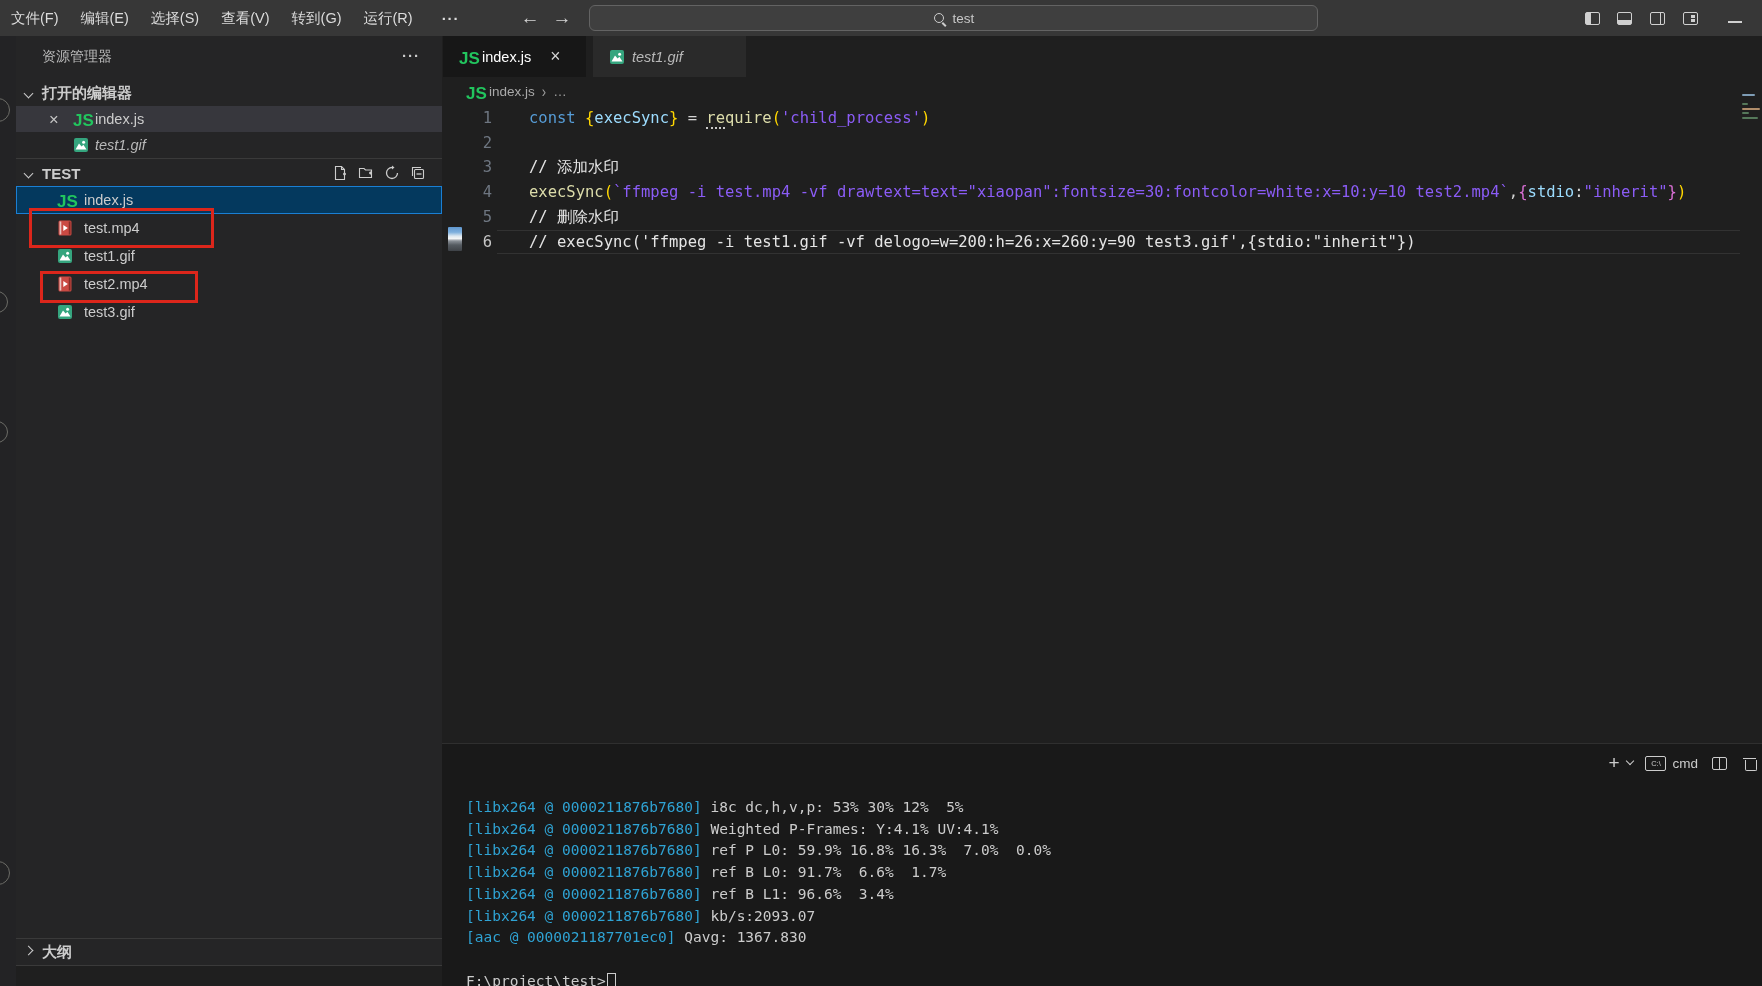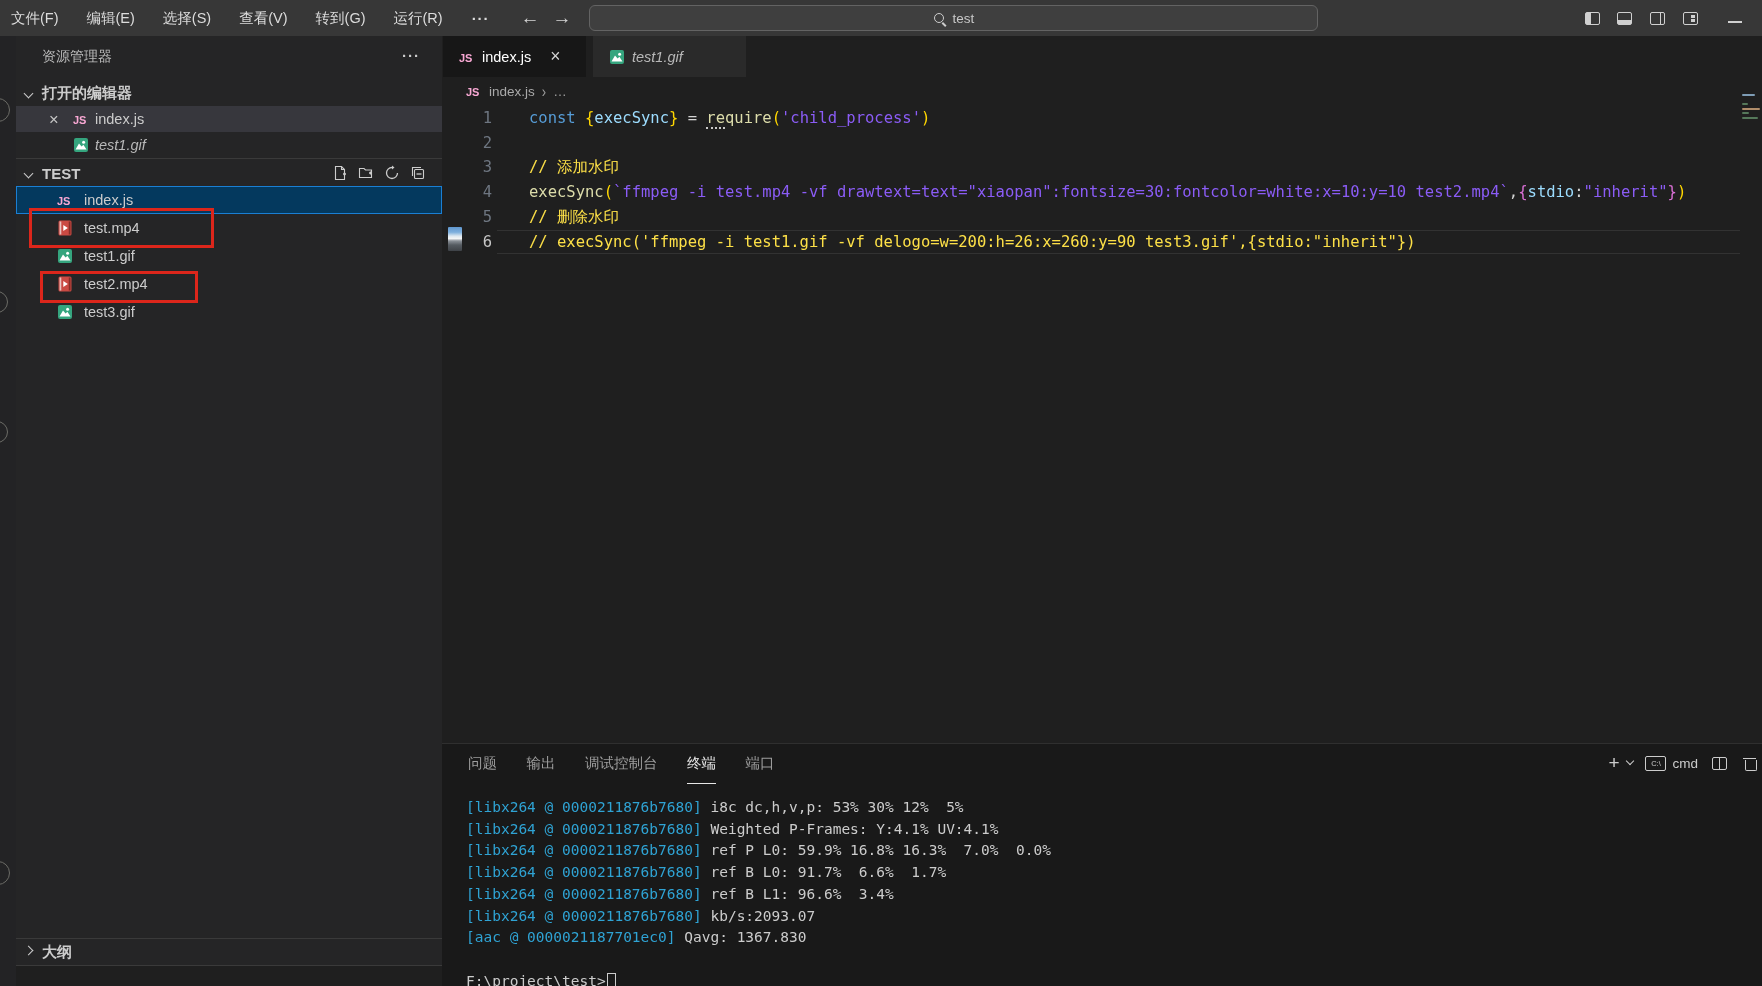--- a/index.html
+++ b/index.html
@@ -1,21 +1,21 @@
 <!DOCTYPE html>
 <html><head>
 <meta charset="utf-8">
 <style>
   html,body{margin:0;padding:0;background:#1f1f1f;width:1762px;height:986px;overflow:hidden;}
   *{box-sizing:border-box;}
   body{font-family:"Liberation Sans",sans-serif;-webkit-font-smoothing:antialiased;}
   #app{position:absolute;inset:0;width:1762px;height:986px;overflow:hidden;}
   
   .titlebar{position:absolute;left:0;top:0;width:1762px;height:36px;background:#373737;display:flex;align-items:center;}
-  .menubar{display:flex;align-items:center;height:100%;gap:6px;}
+  .menubar{display:flex;align-items:center;height:100%;}
   .menu-item{padding:0 11px;font-size:14.5px;color:#dcdcdc;line-height:36px;}
   .menu-overflow{padding:0 12px;margin-left:6px;color:#dcdcdc;font-size:15px;letter-spacing:1px;font-weight:700;}
   .nav-arrows{position:absolute;left:518px;top:0;height:36px;display:flex;gap:8px;align-items:center;}
   .nav-arrow{width:24px;text-align:center;color:#d8d8d8;font-size:19px;}
   .searchbox{position:absolute;left:589px;top:5px;width:729px;height:26px;background:#3f3f3f;border:1px solid #636363;border-radius:6px;display:flex;align-items:center;justify-content:center;gap:6px;color:#c8c8c8;font-size:13.5px;}
   .mag{position:relative;width:14px;height:14px;}
   .mag::before{content:"";position:absolute;left:1.5px;top:1.5px;width:8px;height:8px;border:1.6px solid #cdcdcd;border-radius:50%;}
   .mag::after{content:"";position:absolute;left:10px;top:10.5px;width:5px;height:1.7px;background:#cdcdcd;transform:rotate(45deg);transform-origin:0 0;}
   .winctl{position:absolute;top:9px;width:18px;height:18px;display:flex;align-items:center;justify-content:center;}
   .wc-rect{width:15px;height:13px;border:1px solid #d0d0d0;border-radius:2px;position:relative;}
@@ -35,21 +35,21 @@
   .section-header{position:absolute;left:0;width:426px;display:flex;align-items:center;font-weight:700;font-size:15px;color:#cccccc;}
   .chev{width:7px;height:7px;border-right:1.4px solid #cccccc;border-bottom:1.4px solid #cccccc;display:inline-block;}
   .chev.down{transform:rotate(45deg);margin:-3px 0 0 0;}
   .chev.right{transform:rotate(-45deg);}
   .sec-chev{position:absolute;left:9px;top:50%;margin-top:-5px;}
   .sec-label{position:absolute;left:26px;top:50%;transform:translateY(-50%);}
   .row{position:absolute;left:0;width:426px;display:flex;align-items:center;font-size:14.5px;color:#cccccc;}
   .row .close{position:absolute;left:33px;font-size:16.5px;color:#c5c5c5;}
   .ficon{position:absolute;width:16px;height:16px;}
   .flabel{position:absolute;}
-  .js-badge{color:#f9a8d4;font-weight:700;font-size:11px;font-style:normal;letter-spacing:0;}
+  .js-badge{color:#22c55e;font-weight:700;font-size:17px;font-style:normal;letter-spacing:0;}
   .tree-actions{position:absolute;right:16px;top:50%;transform:translateY(-50%);display:flex;gap:10px;}
   .ta-icon{width:16px;height:16px;position:relative;}
   .ta-icon svg{display:block;}
   .divider-top{border-top:1px solid #3a3a3a;}
   .sel-row{background:#04395e;outline:1.6px solid #1a7fd4;outline-offset:-1.6px;}
   .oe-active{background:#37373d;}
   .preview{font-style:italic;color:#b8b8b8;}
   .annot{position:absolute;border:3px solid #dc261b;z-index:30;}
   
   .editor{position:absolute;left:442px;top:36px;width:1320px;height:707px;background:#1f1f1f;overflow:hidden;}
@@ -63,21 +63,21 @@
   .breadcrumb{position:absolute;left:0;top:41px;width:1320px;height:29px;display:flex;align-items:center;font-size:13.5px;color:#9d9d9d;background:#1f1f1f;}
   .bc-icon{margin-left:24px;width:16px;height:16px;}
   .bc-file{margin-left:7px;color:#a9a9a9;}
   .bc-sep{margin:0 7px;font-size:13px;color:#9d9d9d;transform:scaleY(1.3);}
   .bc-more{color:#9d9d9d;}
   .code-area{position:absolute;left:0;top:70px;width:1320px;height:637px;font-family:"DejaVu Sans Mono",monospace;font-size:15.5px;line-height:24.7px;white-space:pre;}
   .gutter{position:absolute;left:0;top:0;width:50px;text-align:right;color:#6e7681;}
   .gutter .cur{color:#c6c6c6;}
   .codelines{position:absolute;left:87px;top:0;width:1200px;}
   .curline{position:absolute;left:55px;top:123.5px;width:1243px;height:24.7px;border-top:1px solid #323232;border-bottom:1px solid #323232;}
-  .kw{color:#569cd6}.var{color:#9cdcfe}.fn{color:#dcdcaa}.str{color:#8b5cf6}.cm{color:#fde047}
+  .kw{color:#569cd6}.var{color:#9cdcfe}.fn{color:#dcdcaa}.str{color:#8b5cf6}.cm{color:#e5e5e5}
   .b1{color:#ffd700}.b2{color:#da70d6}.pl{color:#d4d4d4}
   .dots{border-bottom:2px dotted #c8c8c8;}
   .gthumb{position:absolute;left:6px;top:121px;width:14px;height:24px;border-radius:1px;background:linear-gradient(to bottom,#5f97cf 0%,#7fb0dd 22%,#dde8f0 38%,#f2f4f5 48%,#8a9097 58%,#555b61 75%,#3e4247 100%);}
   .minimap{position:absolute;right:0;top:0;width:22px;height:707px;background:#1f1f1f;}
   .mm-line{position:absolute;height:2px;border-radius:1px;}
   
   .panel{position:absolute;left:442px;top:743px;width:1320px;height:243px;background:#191919;border-top:1px solid #2f2f2f;}
   .panel-tabs{position:absolute;left:26px;top:0;height:40px;display:flex;gap:29.5px;align-items:center;}
   .ptab{font-size:14.5px;color:#9d9d9d;height:40px;display:flex;align-items:center;border-bottom:1.5px solid transparent;}
   .ptab.active{color:#e7e7e7;border-bottom-color:#e7e7e7;}
@@ -283,27 +283,20 @@
     <div class="minimap">
       <div class="mm-line" style="left:2px;top:58px;width:13px;background:#7e9cb5;"></div>
       <div class="mm-line" style="left:2px;top:67px;width:6px;background:#55785a;"></div>
       <div class="mm-line" style="left:2px;top:71.5px;width:18px;background:#b08d6a;"></div>
       <div class="mm-line" style="left:2px;top:76px;width:7px;background:#55785a;"></div>
       <div class="mm-line" style="left:2px;top:80.5px;width:16px;background:#55785a;"></div>
     </div>
   </div>
 
   <div class="panel">
-    <div class="panel-tabs" id="panel-tabs">
-        <div class="ptab">问题</div>
-        <div class="ptab">输出</div>
-        <div class="ptab">调试控制台</div>
-        <div class="ptab active">终端</div>
-        <div class="ptab">端口</div>
-      </div>
     <div class="panel-actions">
       <span class="pa-plus">+</span>
       <span class="pa-chev"></span>
       <span class="pa-cmdico">C:\</span>
       <span class="pa-cmdtxt">cmd</span>
       <span class="pa-split"></span>
       <span class="pa-trash"></span>
     </div>
     <div class="terminal" id="terminal"><div><span class="taddr">[libx264 @ 0000211876b7680] </span><span>i8c dc,h,v,p: 53% 30% 12%  5%</span></div><div><span class="taddr">[libx264 @ 0000211876b7680] </span><span>Weighted P-Frames: Y:4.1% UV:4.1%</span></div><div><span class="taddr">[libx264 @ 0000211876b7680] </span><span>ref P L0: 59.9% 16.8% 16.3%  7.0%  0.0%</span></div><div><span class="taddr">[libx264 @ 0000211876b7680] </span><span>ref B L0: 91.7%  6.6%  1.7%</span></div><div><span class="taddr">[libx264 @ 0000211876b7680] </span><span>ref B L1: 96.6%  3.4%</span></div><div><span class="taddr">[libx264 @ 0000211876b7680] </span><span>kb/s:2093.07</span></div><div><span class="taddr">[aac @ 0000021187701ec0] </span><span>Qavg: 1367.830</span></div><div>&nbsp;</div><div><span>F:\project\test&gt;</span><span class="cursor"></span></div></div>
   </div>

